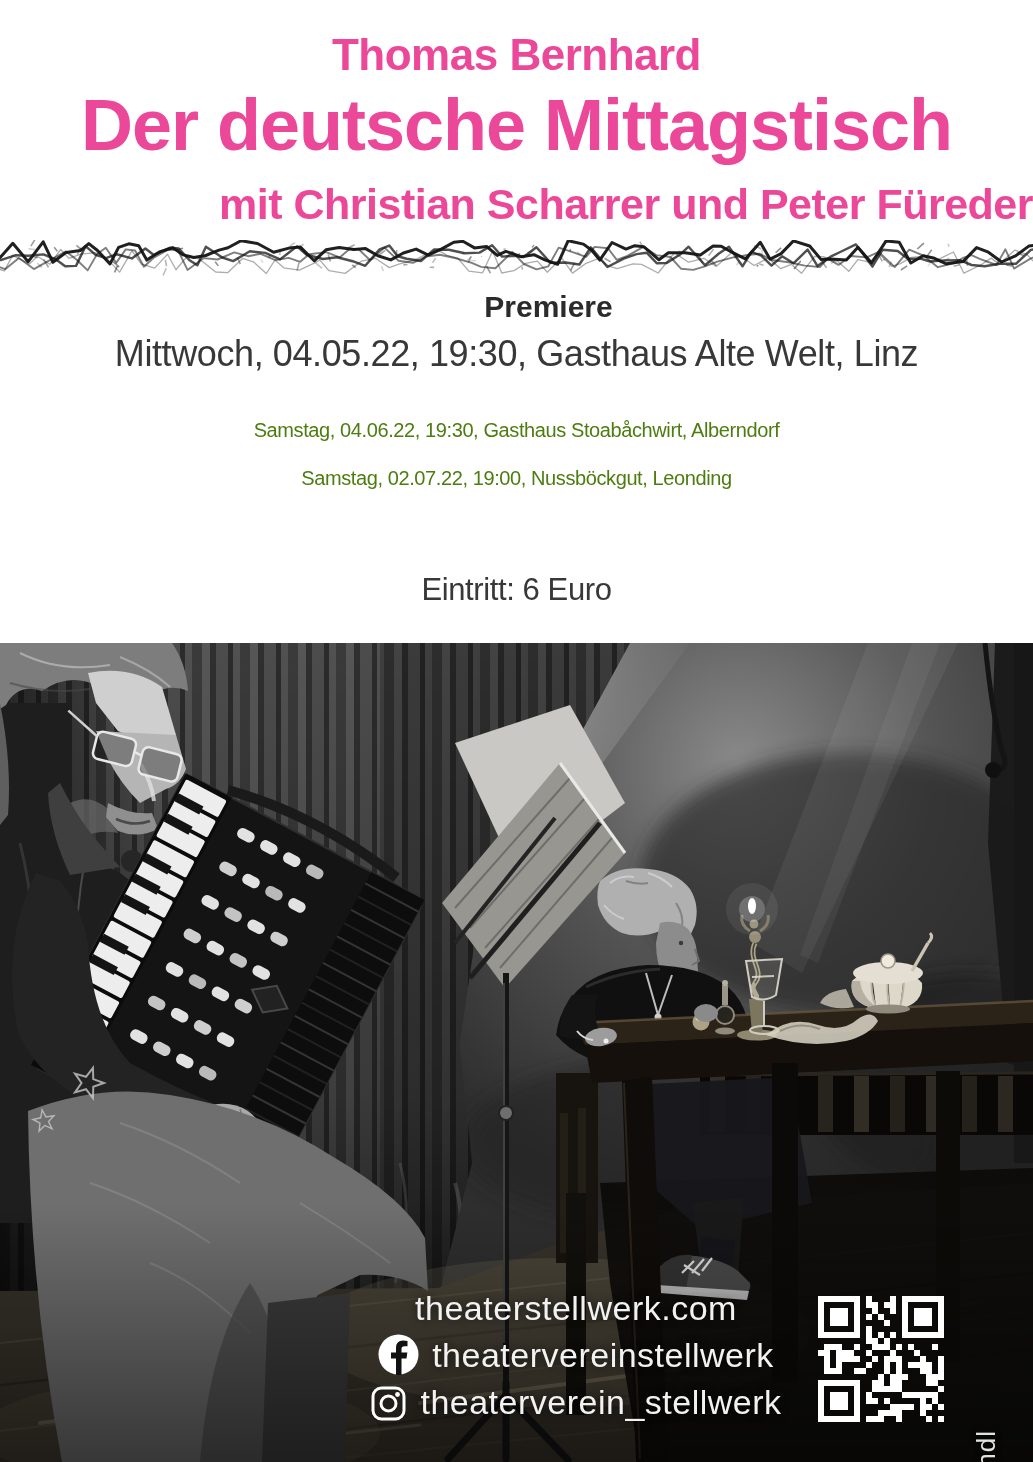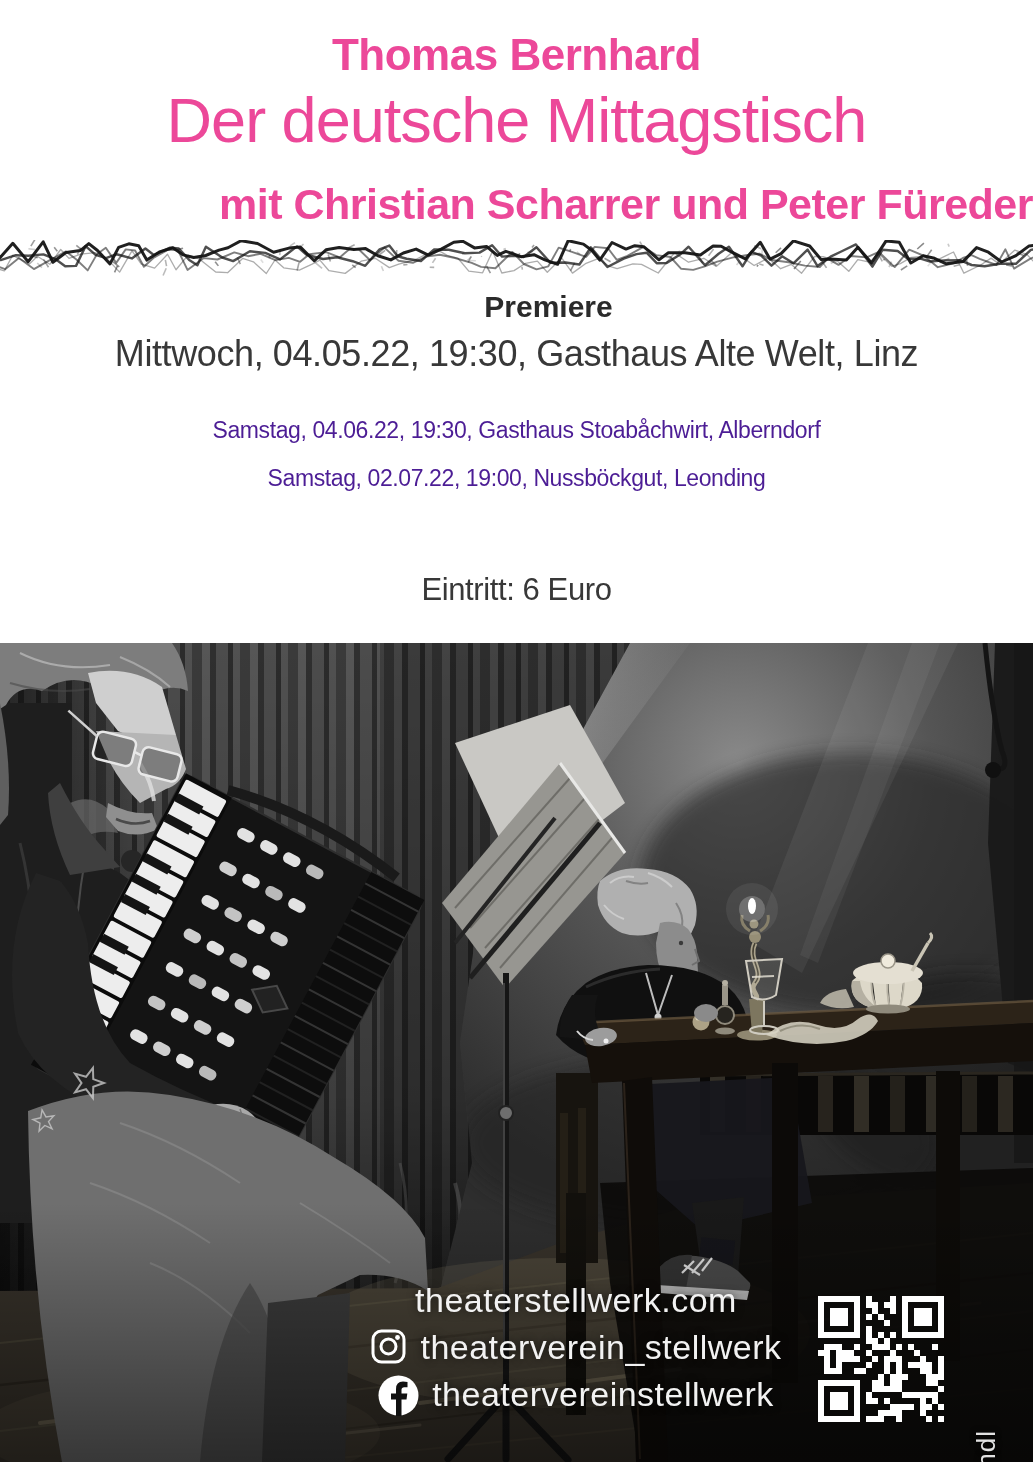--- a/index.html
+++ b/index.html
@@ -3,36 +3,36 @@
 <meta charset="utf-8">
 <style>
   html,body{margin:0;padding:0;}
   body{
     width:1033px;height:1462px;position:relative;background:#ffffff;
     font-family:"Liberation Sans", sans-serif;overflow:hidden;
   }
   .abs{position:absolute;left:0;width:100%;text-align:center;}
   .headline{color:#ec4899;}
   .author-line{top:30px;font-size:44px;font-weight:bold;letter-spacing:-0.5px;}
-  .title-line{top:84px;font-size:63px;font-weight:normal;letter-spacing:-1px;}
+  .title-line{top:84px;font-size:72px;font-weight:bold;letter-spacing:-1px;}
   .subtitle-line{top:180px;font-size:43px;font-weight:700;letter-spacing:-0.5px;text-align:right;}
   .divider-wrap{position:absolute;top:240px;left:0;width:1033px;height:36px;}
   .premiere-label{top:290px;font-size:30px;font-weight:bold;color:#2b2b2b;padding-left:32px;}
   .premiere-event{top:333px;font-size:36px;color:#383838;letter-spacing:-0.4px;}
-  .events-block{top:406px;font-size:23px;color:#4c1d95;line-height:48px;letter-spacing:-0.4px;}
+  .events-block{top:406px;font-size:20px;color:#4d7c0f;line-height:48px;letter-spacing:-0.4px;}
   .price-line{top:572px;font-size:31px;color:#383838;letter-spacing:-0.4px;}
   .photo-wrap{position:absolute;top:643px;left:0;width:1033px;height:819px;background:#222;}
   .photo-wrap svg.scene{position:absolute;top:0;left:0;}
   .footer-links{
     position:absolute;left:320px;top:1281px;width:512px;
     display:flex;flex-direction:column;align-items:center;
     color:#f2f2f2;font-size:34px;letter-spacing:0.5px;
     text-shadow:0 0 8px rgba(0,0,0,0.65);
   }
-  .footer-row{display:flex;align-items:flex-start;justify-content:center;gap:13px;height:47px;}
+  .footer-row{display:flex;align-items:flex-end;justify-content:center;gap:13px;height:47px;}
   .footer-row .ic{display:flex;align-items:center;justify-content:center;}
   .qr-box{position:absolute;left:818px;top:1296px;width:126px;height:126px;}
   .credit{
     position:absolute;right:31px;bottom:32px;
     transform:rotate(-90deg);transform-origin:100% 100%;
     color:#e2e2e2;font-size:26px;letter-spacing:1px;white-space:nowrap;
     text-shadow:0 0 6px rgba(0,0,0,0.6);
   }
 </style>
 </head>
@@ -543,36 +543,36 @@
   <rect x="0" y="560" width="1033" height="259" fill="url(#fadeB)"></rect>
 </svg>
 </div>
 
 <div class="footer-links">
   <div class="footer-row">
     <span>theaterstellwerk.com</span>
   </div>
   <div class="footer-row">
     <span class="ic">
+      <svg width="41" height="41" viewBox="0 0 41 41">
+        <circle cx="20.5" cy="20.5" r="20" fill="#fff"></circle>
+        <path d="M23.5 41 L23.5 24.5 L28.5 24.5 L29.3 18.6 L23.5 18.6 L23.5 14.8 Q23.5 12.2 26.3 12.2 L29.5 12.2 L29.5 7 Q27.2 6.6 25 6.6 Q18 6.6 18 14.2 L18 18.6 L13 18.6 L13 24.5 L18 24.5 L18 41 Z" fill="#111"></path>
+      </svg>
+    </span>
+    <span>theatervereinstellwerk</span>
+  </div>
+  <div class="footer-row">
+    <span class="ic">
       <svg width="37" height="37" viewBox="0 0 37 37">
         <rect x="3" y="3" width="31" height="31" rx="8.5" fill="none" stroke="#fff" stroke-width="3"></rect>
         <circle cx="18.5" cy="18.5" r="7.5" fill="none" stroke="#fff" stroke-width="3"></circle>
         <circle cx="27.5" cy="9.5" r="2.4" fill="#fff"></circle>
       </svg>
     </span>
     <span>theaterverein_stellwerk</span>
-  </div>
-  <div class="footer-row">
-    <span class="ic">
-      <svg width="41" height="41" viewBox="0 0 41 41">
-        <circle cx="20.5" cy="20.5" r="20" fill="#fff"></circle>
-        <path d="M23.5 41 L23.5 24.5 L28.5 24.5 L29.3 18.6 L23.5 18.6 L23.5 14.8 Q23.5 12.2 26.3 12.2 L29.5 12.2 L29.5 7 Q27.2 6.6 25 6.6 Q18 6.6 18 14.2 L18 18.6 L13 18.6 L13 24.5 L18 24.5 L18 41 Z" fill="#111"></path>
-      </svg>
-    </span>
-    <span>theatervereinstellwerk</span>
   </div>
 </div>
 
 <div class="qr-box">
   <svg id="qr-svg" width="126" height="126" viewBox="0 0 126 126">
       <rect x="0" y="0" width="6" height="6" fill="#ffffff"></rect>
       <rect x="6" y="0" width="6" height="6" fill="#ffffff"></rect>
       <rect x="12" y="0" width="6" height="6" fill="#ffffff"></rect>
       <rect x="18" y="0" width="6" height="6" fill="#ffffff"></rect>
       <rect x="24" y="0" width="6" height="6" fill="#ffffff"></rect>

